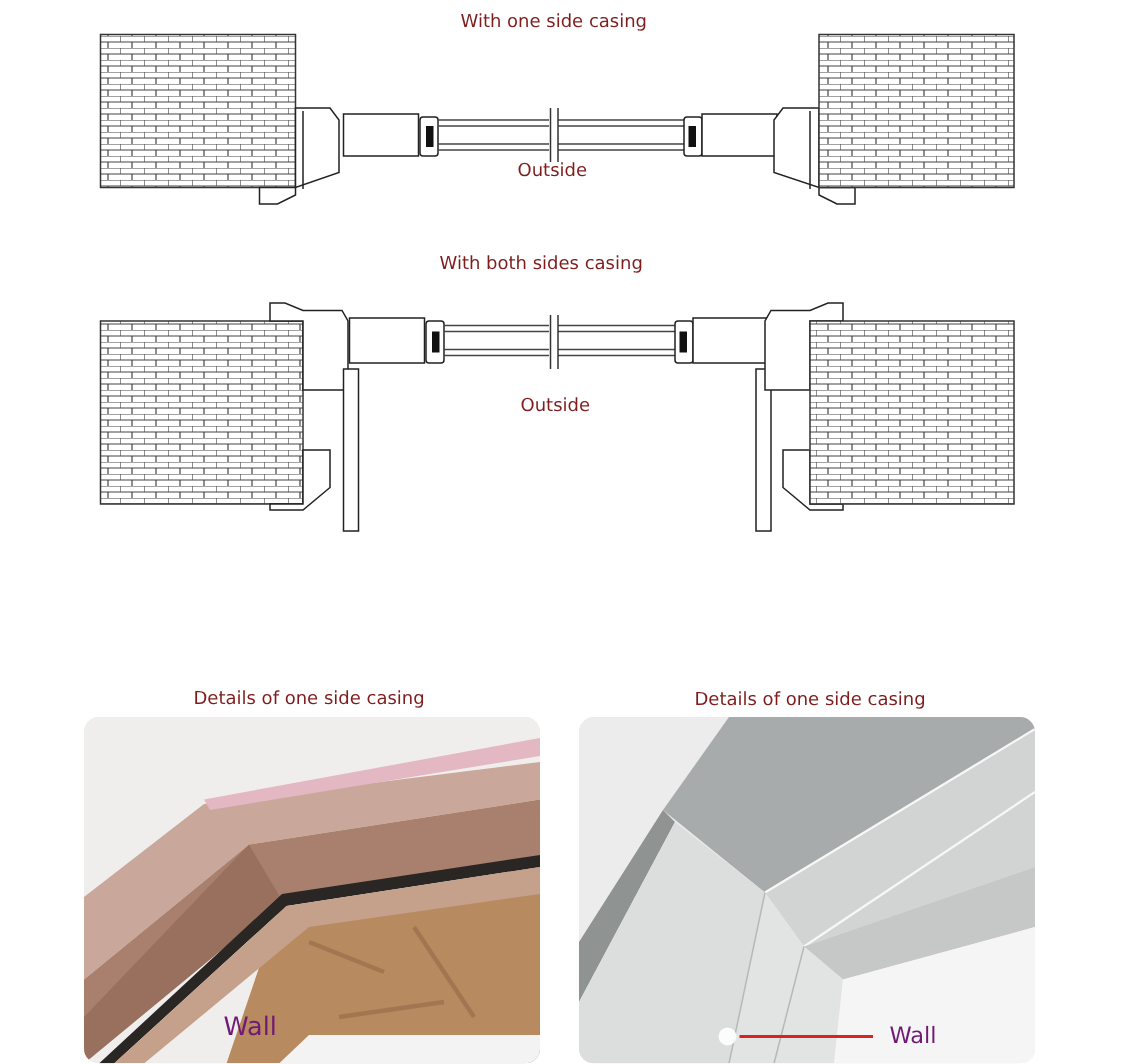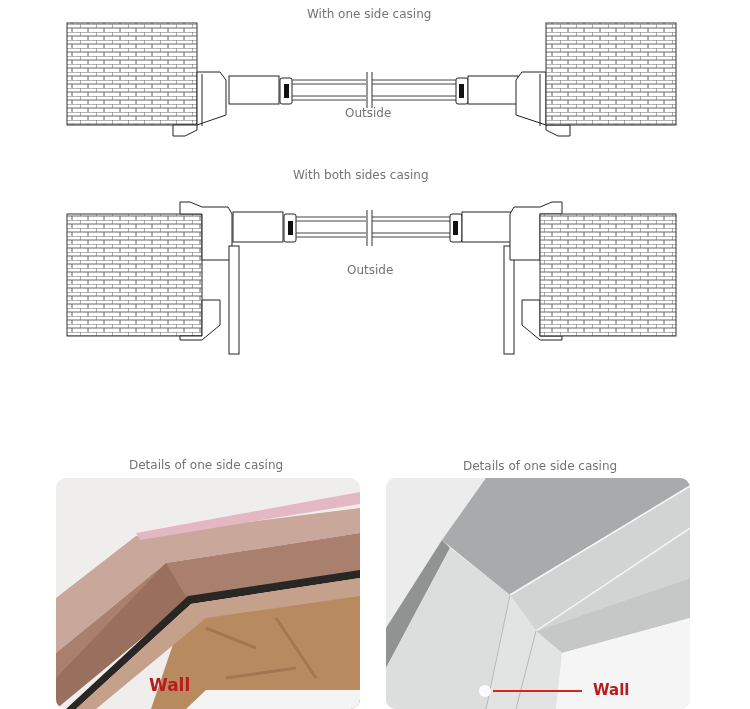--- a/index.html
+++ b/index.html
@@ -1,21 +1,21 @@
 <!DOCTYPE html>
 <html><head>
 <meta charset="utf-8">
 <style>
   html, body { margin:0; padding:0; background:#ffffff; }
   body { width:750px; height:709px; position:relative; overflow:hidden; font-family:"DejaVu Sans", sans-serif; color:#111; }
-  .label { position:absolute; font-size:12px; color:#737373; white-space:nowrap; }
+  .label { position:absolute; font-size:12px; color:#7f1d1d; white-space:nowrap; }
   .diagram { position:absolute; left:0; width:750px; }
   .photo { position:absolute; border-radius:10px; overflow:hidden; }
   .photo svg { display:block; }
-  .wall-text { position:absolute; font-size:17px; color:#b91c1c;font-weight:bold; }
+  .wall-text { position:absolute; font-size:17px; color:#701a75; }
 </style>
 </head>
 <body>
 
 <div class="label" style="left:307px; top:7px;">With one side casing</div>
 <div class="diagram" style="top:0; height:160px;">
   <svg width="750" height="160" viewBox="0 0 750 160">
     <defs>
       <pattern id="brick" width="16" height="8" patternUnits="userSpaceOnUse">
         <rect width="16" height="8" fill="#fff"></rect>

